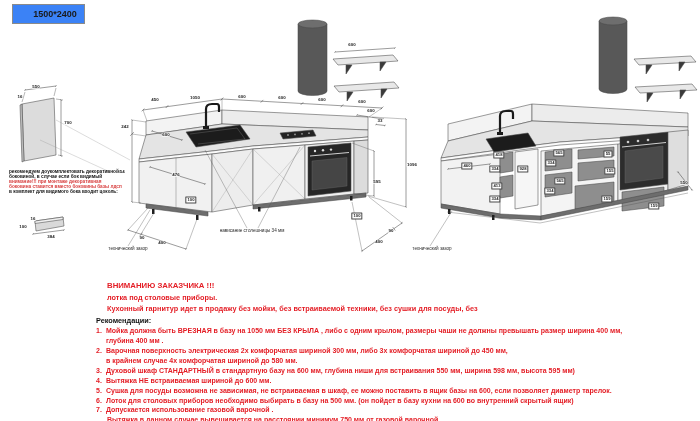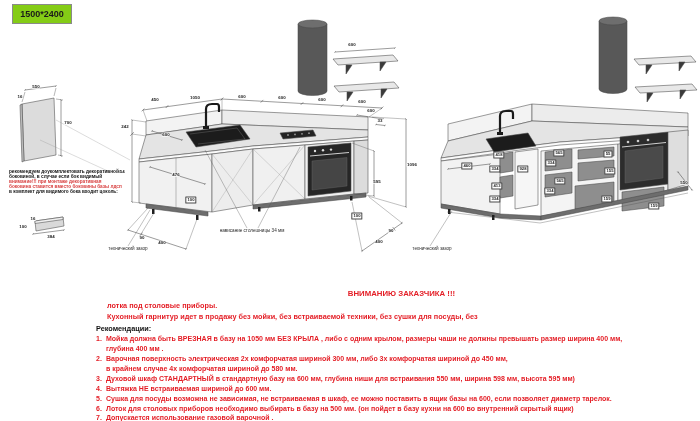--- a/index.html
+++ b/index.html
@@ -1,30 +1,30 @@
 <!DOCTYPE html>
 <html><head>
 <meta charset="utf-8">
 <style>
   html,body{margin:0;padding:0;background:#fff;}
   #stage{position:relative;width:700px;height:421px;background:#fff;overflow:hidden;
          font-family:"Liberation Sans",sans-serif;}
   svg{position:absolute;left:0;top:0;}
   .size-box{position:absolute;left:12px;top:4px;width:58px;height:18px;border:1px solid #8a8a8a;
-            background:#84cc16;display:flex;align-items:center;justify-content:center;
-            font:700 9px "Liberation Sans",sans-serif;color:#1a1a1a;}
+            background:#3b82f6;display:flex;align-items:center;justify-content:center;
+            font:700 9px "Liberation Sans",sans-serif;color:#1a1a1a;padding-left:13px;}
   .lbl{position:absolute;transform:translate(-50%,-50%);font:700 4.4px "Liberation Sans",sans-serif;
        color:#1d1d1d;white-space:nowrap;background:#ffffffcc;padding:0 .5px;line-height:1;}
   .lbl.box{background:#fff;border:.5px solid #4a4a4a;padding:.4px 1.2px;font-size:4.2px;border-radius:.5px;}
   .lbl.note{font-weight:400;font-size:4.6px;color:#2a2a2a;background:transparent;}
   .side-note{position:absolute;left:9px;top:170px;width:125px;font:600 4.7px "Liberation Sans",sans-serif;
              line-height:4.9px;color:#111;}
   .side-note .rl{color:#d84040;}
   .att{position:absolute;left:96px;top:273px;width:600px;color:#e41e26;}
-  .att-title{font:700 7.8px "Liberation Sans",sans-serif;margin:16px 0 3px 11px;text-align:center;}
+  .att-title{font:700 7.8px "Liberation Sans",sans-serif;margin:8px 0 3px 11px;}
   .att-line{font:700 7.3px "Liberation Sans",sans-serif;line-height:10.6px;margin-left:11px;}
   .rec-label{font:700 7.3px "Liberation Sans",sans-serif;color:#111;margin:2px 0 1px 0;}
   .rec-item{display:flex;font:600 7px "Liberation Sans",sans-serif;line-height:9.9px;}
   .rec-n{width:10px;flex:0 0 10px;}
   .rec-lines{flex:1;}
   .att-footer{font:700 7px "Liberation Sans",sans-serif;line-height:9.9px;margin-left:11px;}
 </style>
 </head>
 <body>
 

